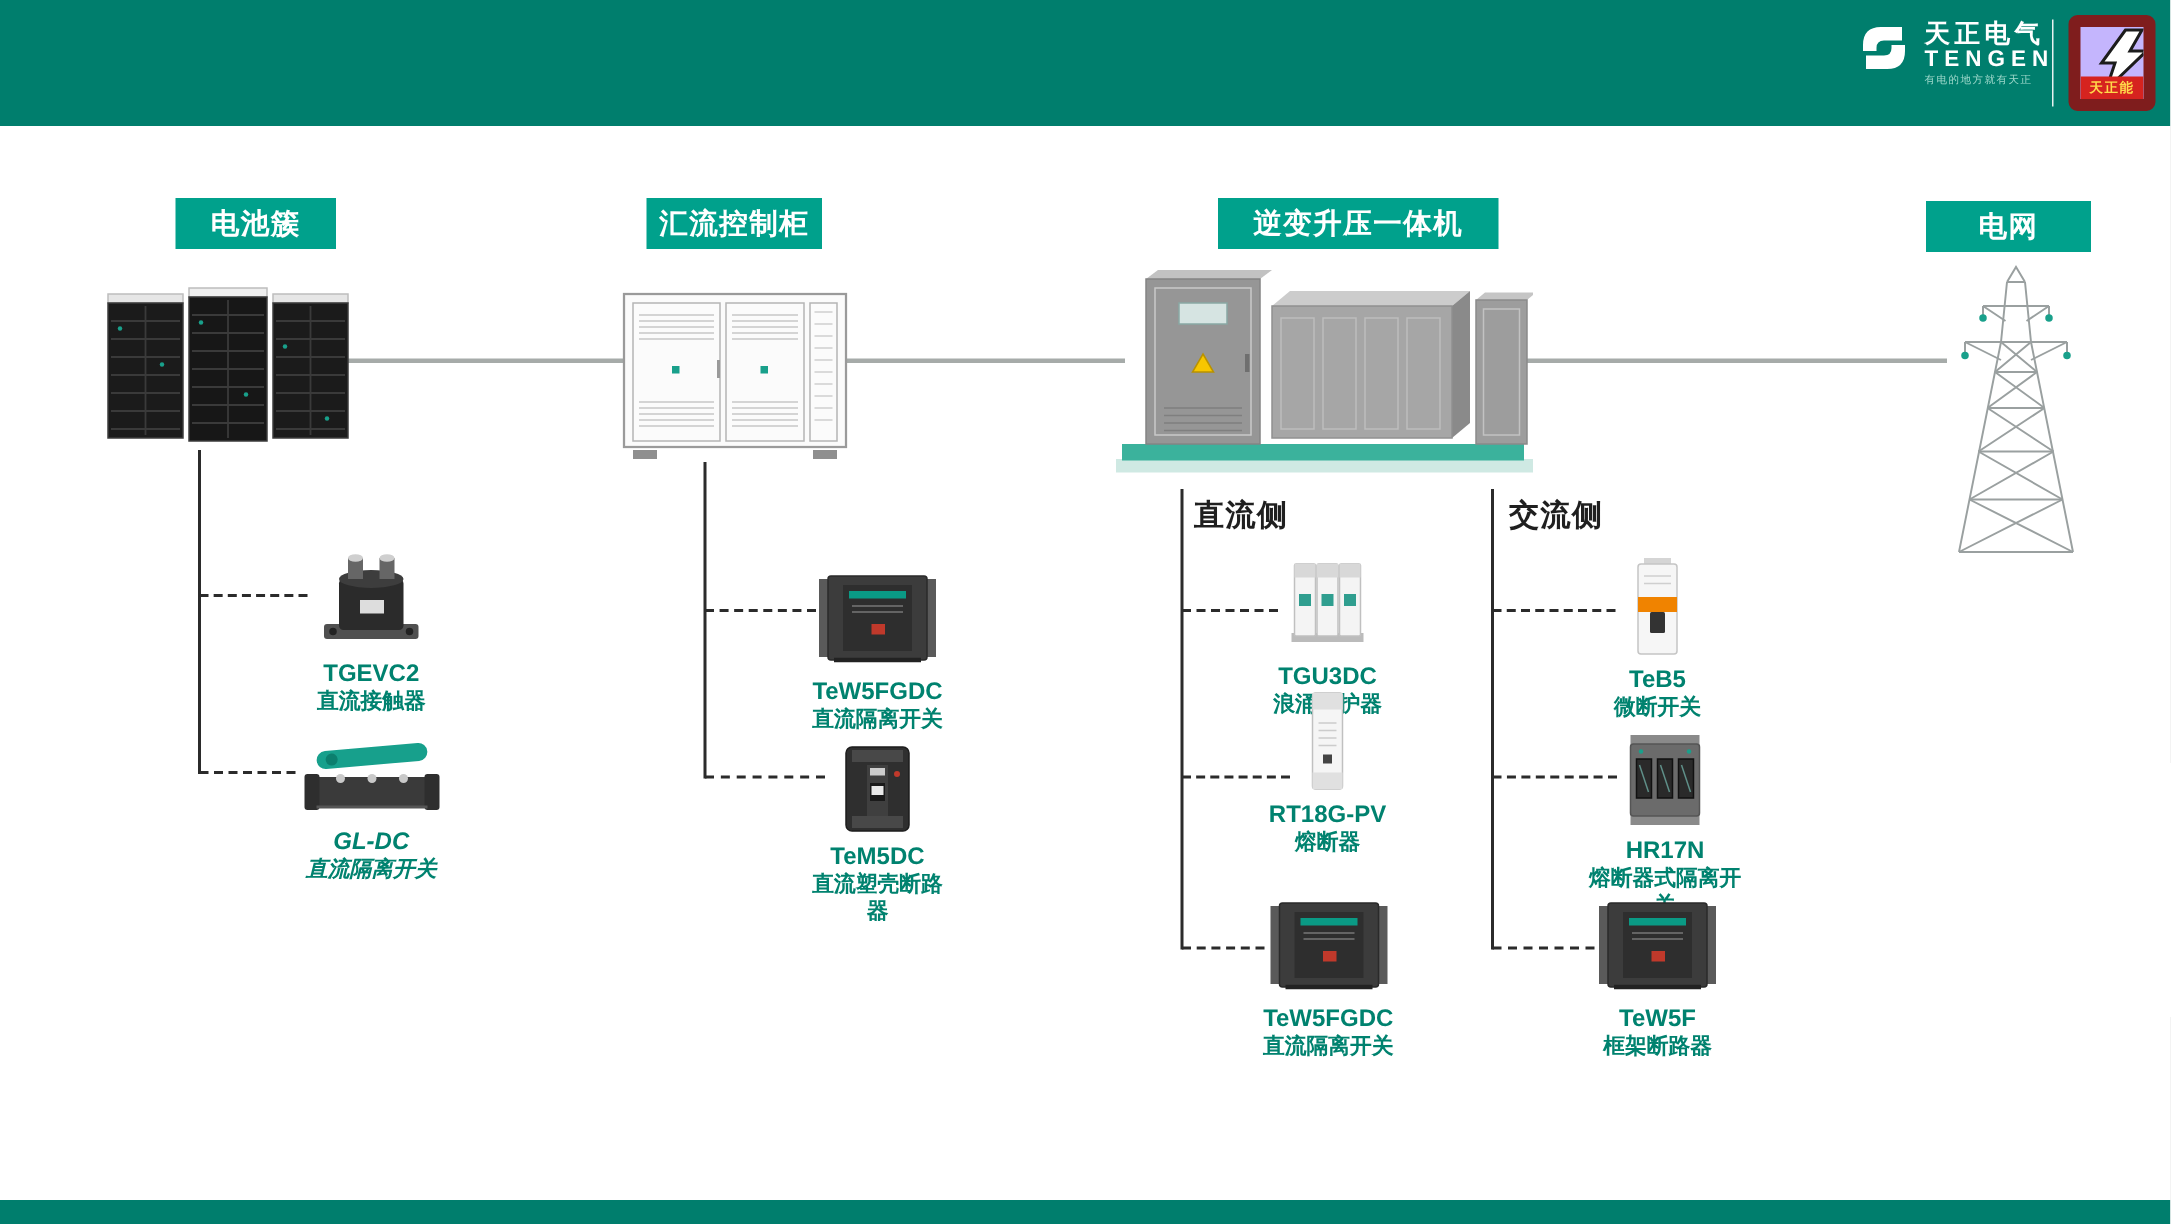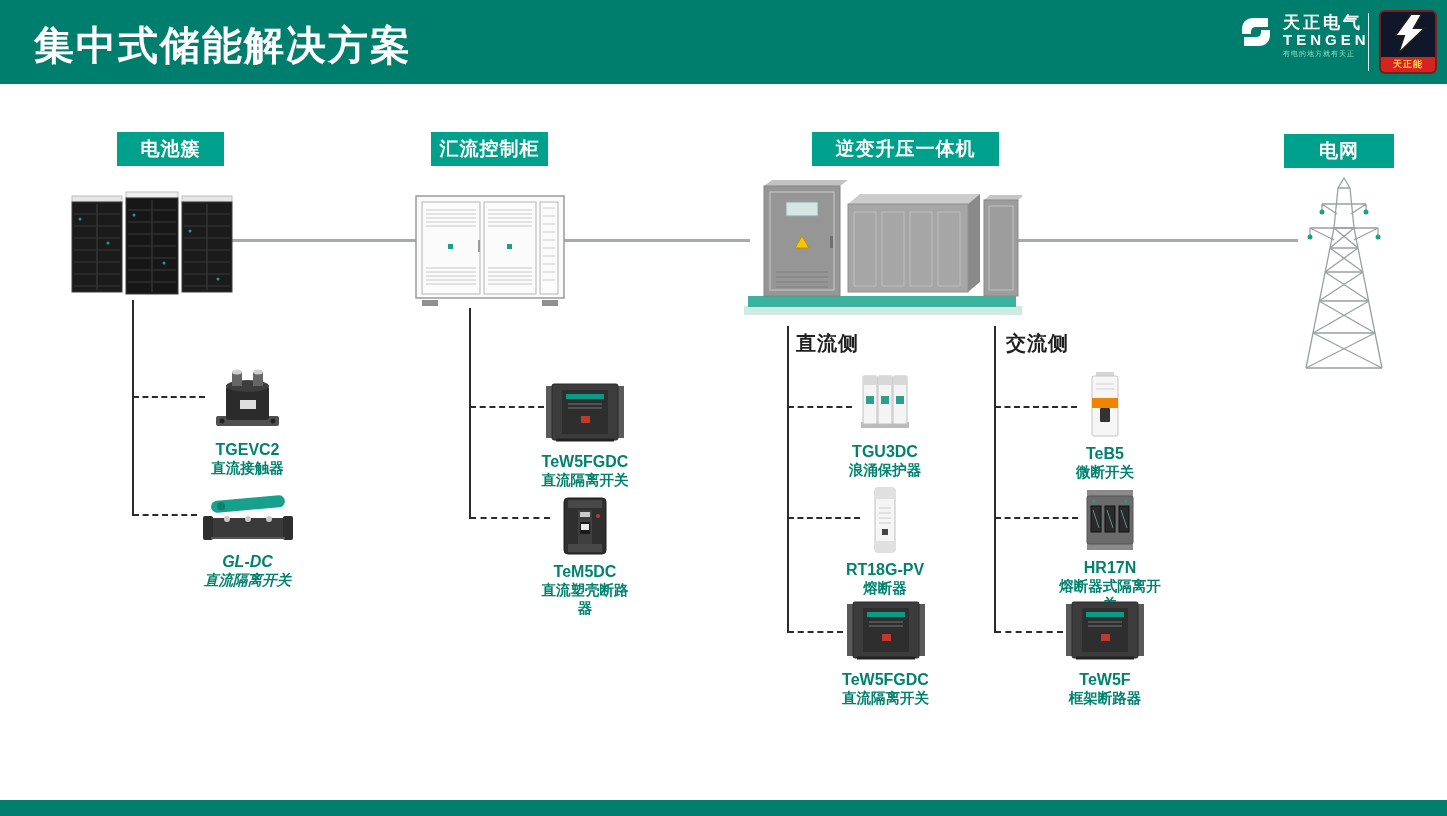--- a/index.html
+++ b/index.html
@@ -9,21 +9,21 @@
 
   
   .header{left:0;top:0;width:1447px;height:84px;background:#007E6D;}
   .header-title{left:34px;top:18px;font-size:40px;font-weight:bold;color:#ffffff;letter-spacing:2px;}
   .brand{left:1238px;top:14px;display:flex;align-items:flex-start;gap:9px;}
   .brand-text{display:flex;flex-direction:column;line-height:1.05;}
   .brand-name{color:#fff;font-weight:bold;font-size:17px;letter-spacing:3px;}
   .brand-latin{color:#fff;font-weight:bold;font-size:15px;letter-spacing:4px;}
   .brand-slogan{color:#9fd9cc;font-size:7px;letter-spacing:1px;margin-top:2px;}
   .brand-divider{left:1368px;top:13px;width:1px;height:58px;background:#ffffff;opacity:.9;}
-  .badge{left:1379px;top:10px;width:58px;height:64px;background:#0f172a;border:2px solid #7f1d1d;
+  .badge{left:1379px;top:10px;width:58px;height:64px;background:#c4b5fd;border:8px solid #7f1d1d;
          border-radius:6px;box-sizing:border-box;overflow:hidden;}
   .badge-strip{position:absolute;left:0;bottom:0;width:100%;height:15px;background:#D6231F;
                color:#FFD94A;font-size:9px;font-weight:bold;text-align:center;line-height:15px;letter-spacing:1px;}
 
   
   .footer{left:0;top:800px;width:1447px;height:16px;background:#007E6D;}
 
   
   .stage-label{background:#00A18C;color:#ffffff;font-weight:bold;font-size:19px;
                display:flex;align-items:center;justify-content:center;height:34px;letter-spacing:1px;}
@@ -39,21 +39,20 @@
   .product .pimg{display:flex;align-items:flex-end;justify-content:center;}
   .model{font-size:16px;font-weight:bold;color:#00826F;line-height:1.2;margin-top:4px;}
   .desc{font-size:14.5px;font-weight:bold;color:#00826F;line-height:1.25;}
 </style>
 </head>
 <body>
 
 <div class="slide">
 
   <div class="abs header">
-    <div class="abs header-title">集中式储能解决方案</div>
 
     <div class="abs brand">
       <span>
         <svg width="36" height="36" viewBox="0 0 36 36">
           <path d="M4 16 q0-12 12-12 h14 v9 h-12 q-5 0-5 5 v2 h-9 z" fill="#ffffff"></path>
           <path d="M32 20 q0 12 -12 12 h-14 v-9 h12 q5 0 5-5 v-2 h9 z" fill="#ffffff"></path>
         </svg>
       </span>
       <span class="brand-text">
         <span class="brand-name">天正电气</span>
@@ -280,21 +279,21 @@
           <rect x="36" y="6" width="14" height="48" rx="1" fill="#f4f4f4" stroke="#c0c0c0"></rect>
           <rect x="36" y="6" width="14" height="9" fill="#d8d8d8"></rect>
           <rect x="39" y="26" width="8" height="8" fill="#2f9e8f"></rect>
         </g>
       </svg>
     </div>
     <div class="model">TGU3DC</div>
     <div class="desc">浪涌保护器</div>
   </div>
 
-  <div class="abs product" style="left:830px;top:480px;width:110px;">
+  <div class="abs product" style="left:830px;top:454px;width:110px;">
     <div class="pimg" style="height:76px;">
       <svg width="32" height="72" viewBox="0 0 32 72">
         <rect x="6" y="4" width="20" height="64" rx="2" fill="#f5f5f5" stroke="#c0c0c0"></rect>
         <rect x="6" y="4" width="20" height="11" fill="#e0e0e0"></rect>
         <rect x="6" y="57" width="20" height="11" fill="#e0e0e0"></rect>
         <path d="M10 24 H22 M10 29 H22 M10 34 H22 M10 39 H22" stroke="#cccccc" fill="none"></path>
         <rect x="13" y="45" width="6" height="6" fill="#444"></rect>
       </svg>
     </div>
     <div class="model">RT18G-PV</div>

